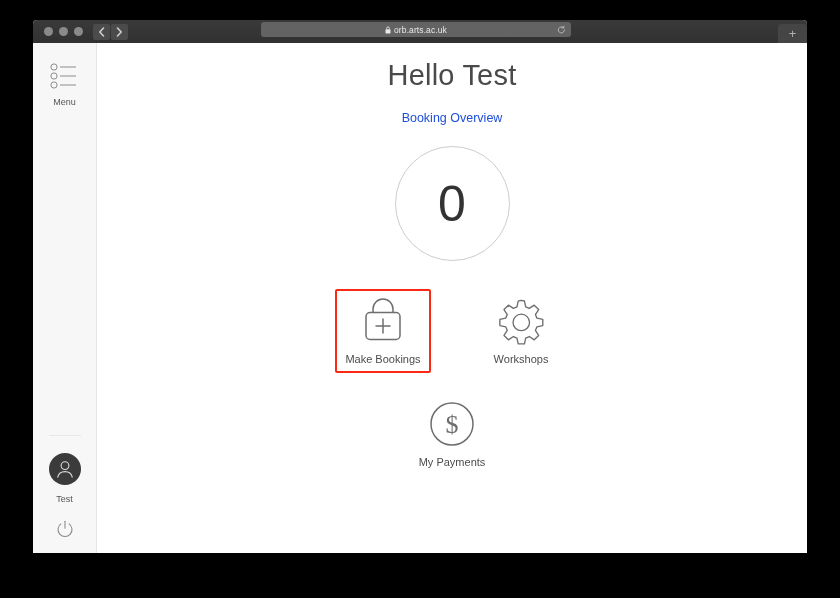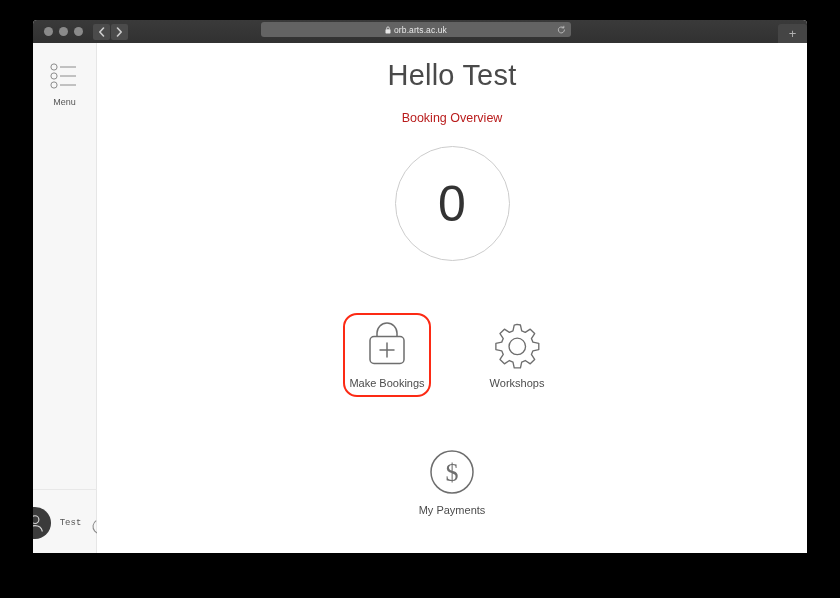--- a/index.html
+++ b/index.html
@@ -144,23 +144,23 @@
     gap: 7px;
   }
   .menu-label {
     font-size: 9px;
     color: #555555;
   }
   .sidebar-bottom {
     border-top: 1px solid #e8e8e8;
     padding: 17px 0 14px 0;
     display: flex;
+    flex-direction: column;
     align-items: center;
     gap: 9px;
-    font-family: Liberation Mono, monospace;
   }
   .avatar {
     width: 32px;
     height: 32px;
     border-radius: 50%;
     background: #3b3b3b;
     display: flex;
     align-items: center;
     justify-content: center;
   }
@@ -185,21 +185,21 @@
   }
   .page-title {
     font-size: 29px;
     font-weight: 400;
     color: #4a4a4a;
     margin: 0;
     letter-spacing: 0.2px;
   }
   .page-subtitle {
     font-size: 12.5px;
-    color: #b91c1c;
+    color: #1d4ed8;
     margin-top: 19px;
   }
 
   .counter-circle {
     margin-top: 21px;
     width: 113px;
     height: 113px;
     border-radius: 50%;
     border: 1.5px solid #cccccc;
     display: flex;
@@ -222,30 +222,29 @@
     align-items: center;
   }
   .tile-row {
     display: flex;
     justify-content: center;
   }
   .tile-row.row1 { gap: 42px; }
   .tile-row.row2 { gap: 42px; margin-top: 19px; }
 
   .tile {
-    width: 88px;
+    width: 96px;
     display: flex;
     flex-direction: column;
     align-items: center;
     justify-content: flex-start;
     padding: 6px 2px 6px 2px;
     box-sizing: border-box;
     border: 2px solid transparent;
-    border-radius: 14px;
-    margin-top: 24px;
+    border-radius: 2px;
   }
   .tile.highlighted {
     border-color: #fc2a14;
   }
   .tile-icon {
     height: 48px;
     display: flex;
     align-items: center;
     justify-content: center;
   }

